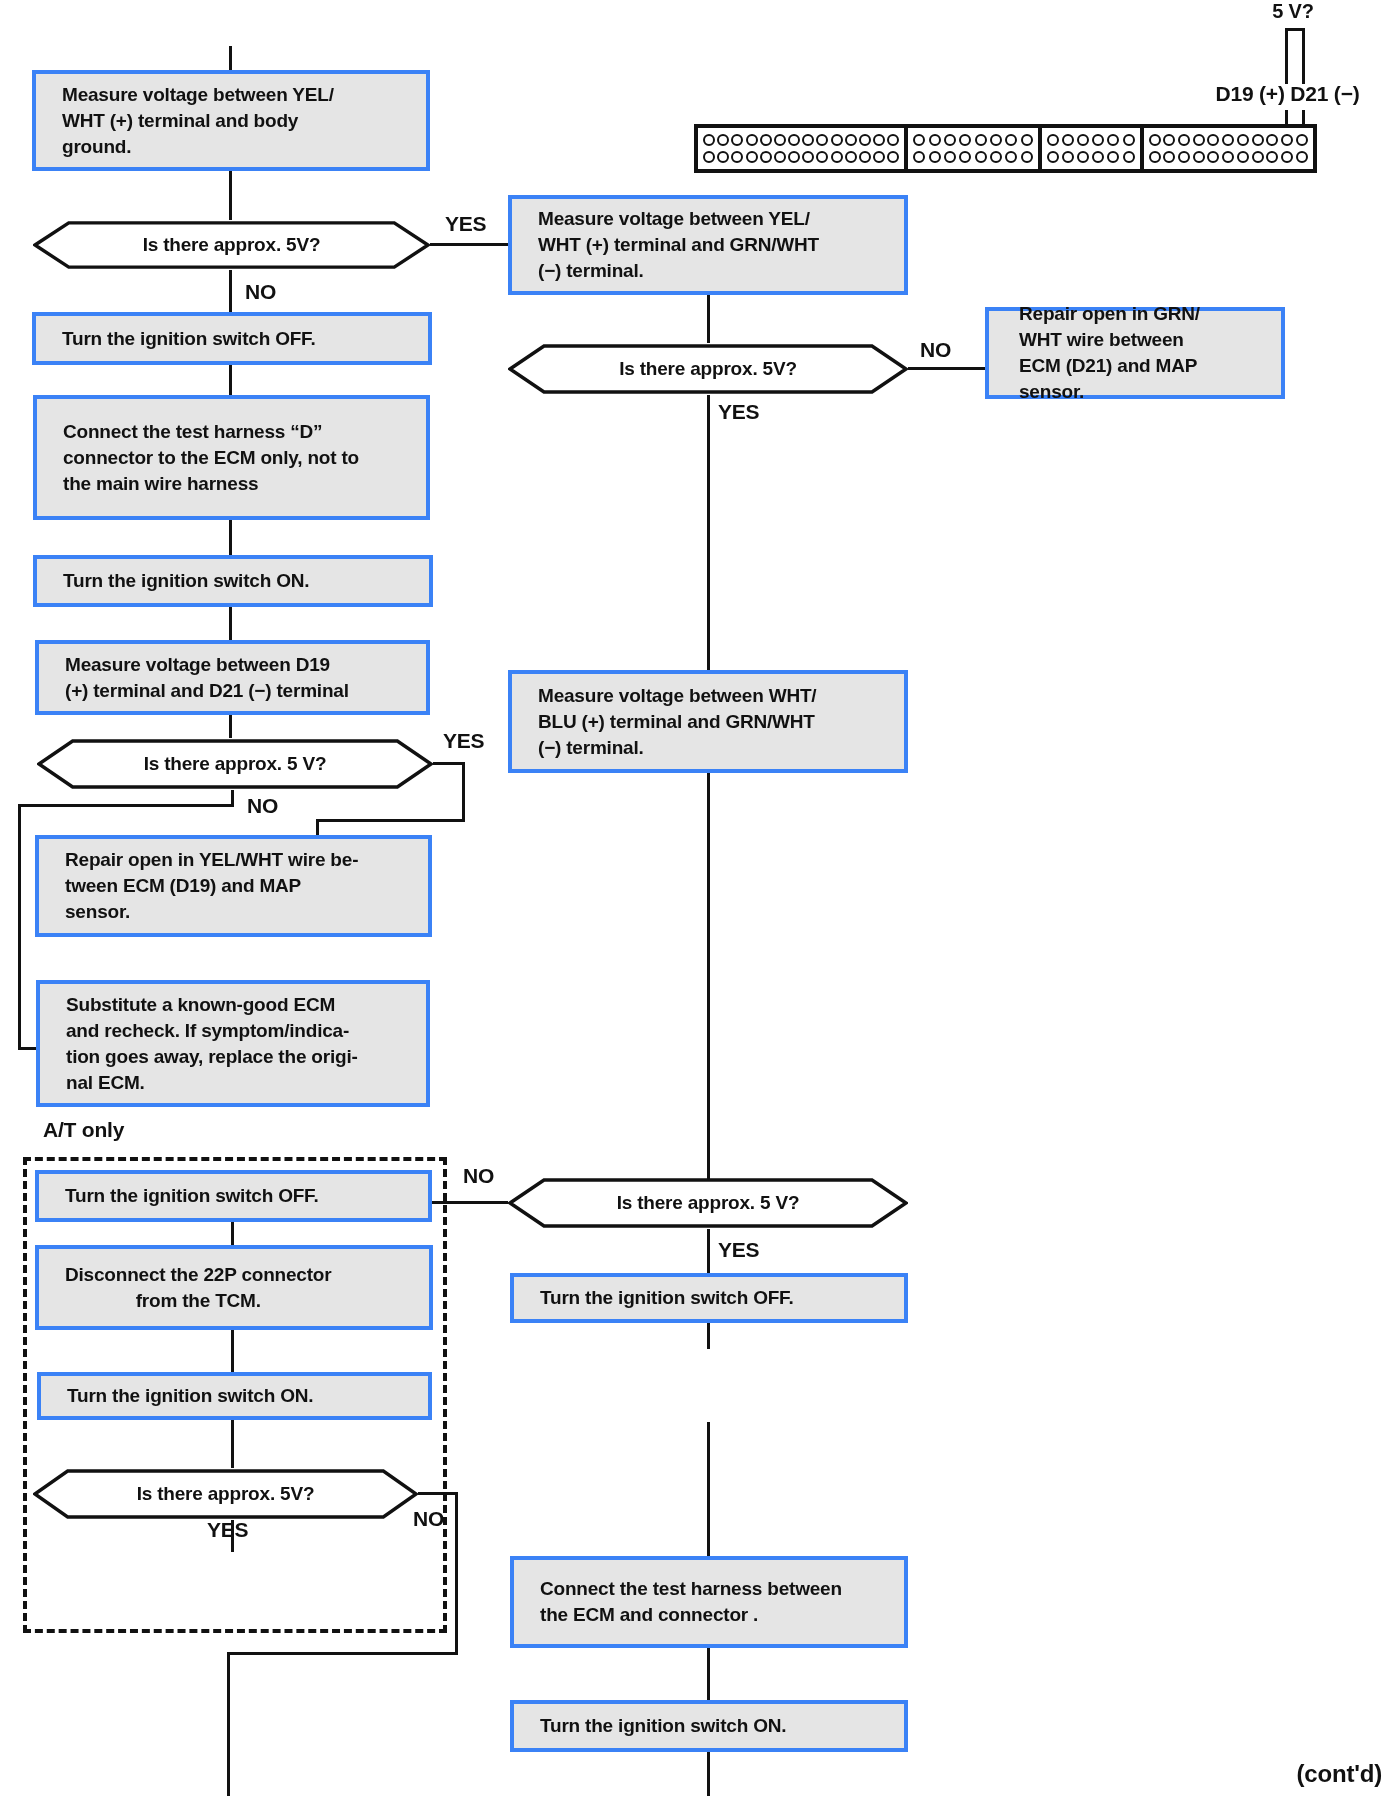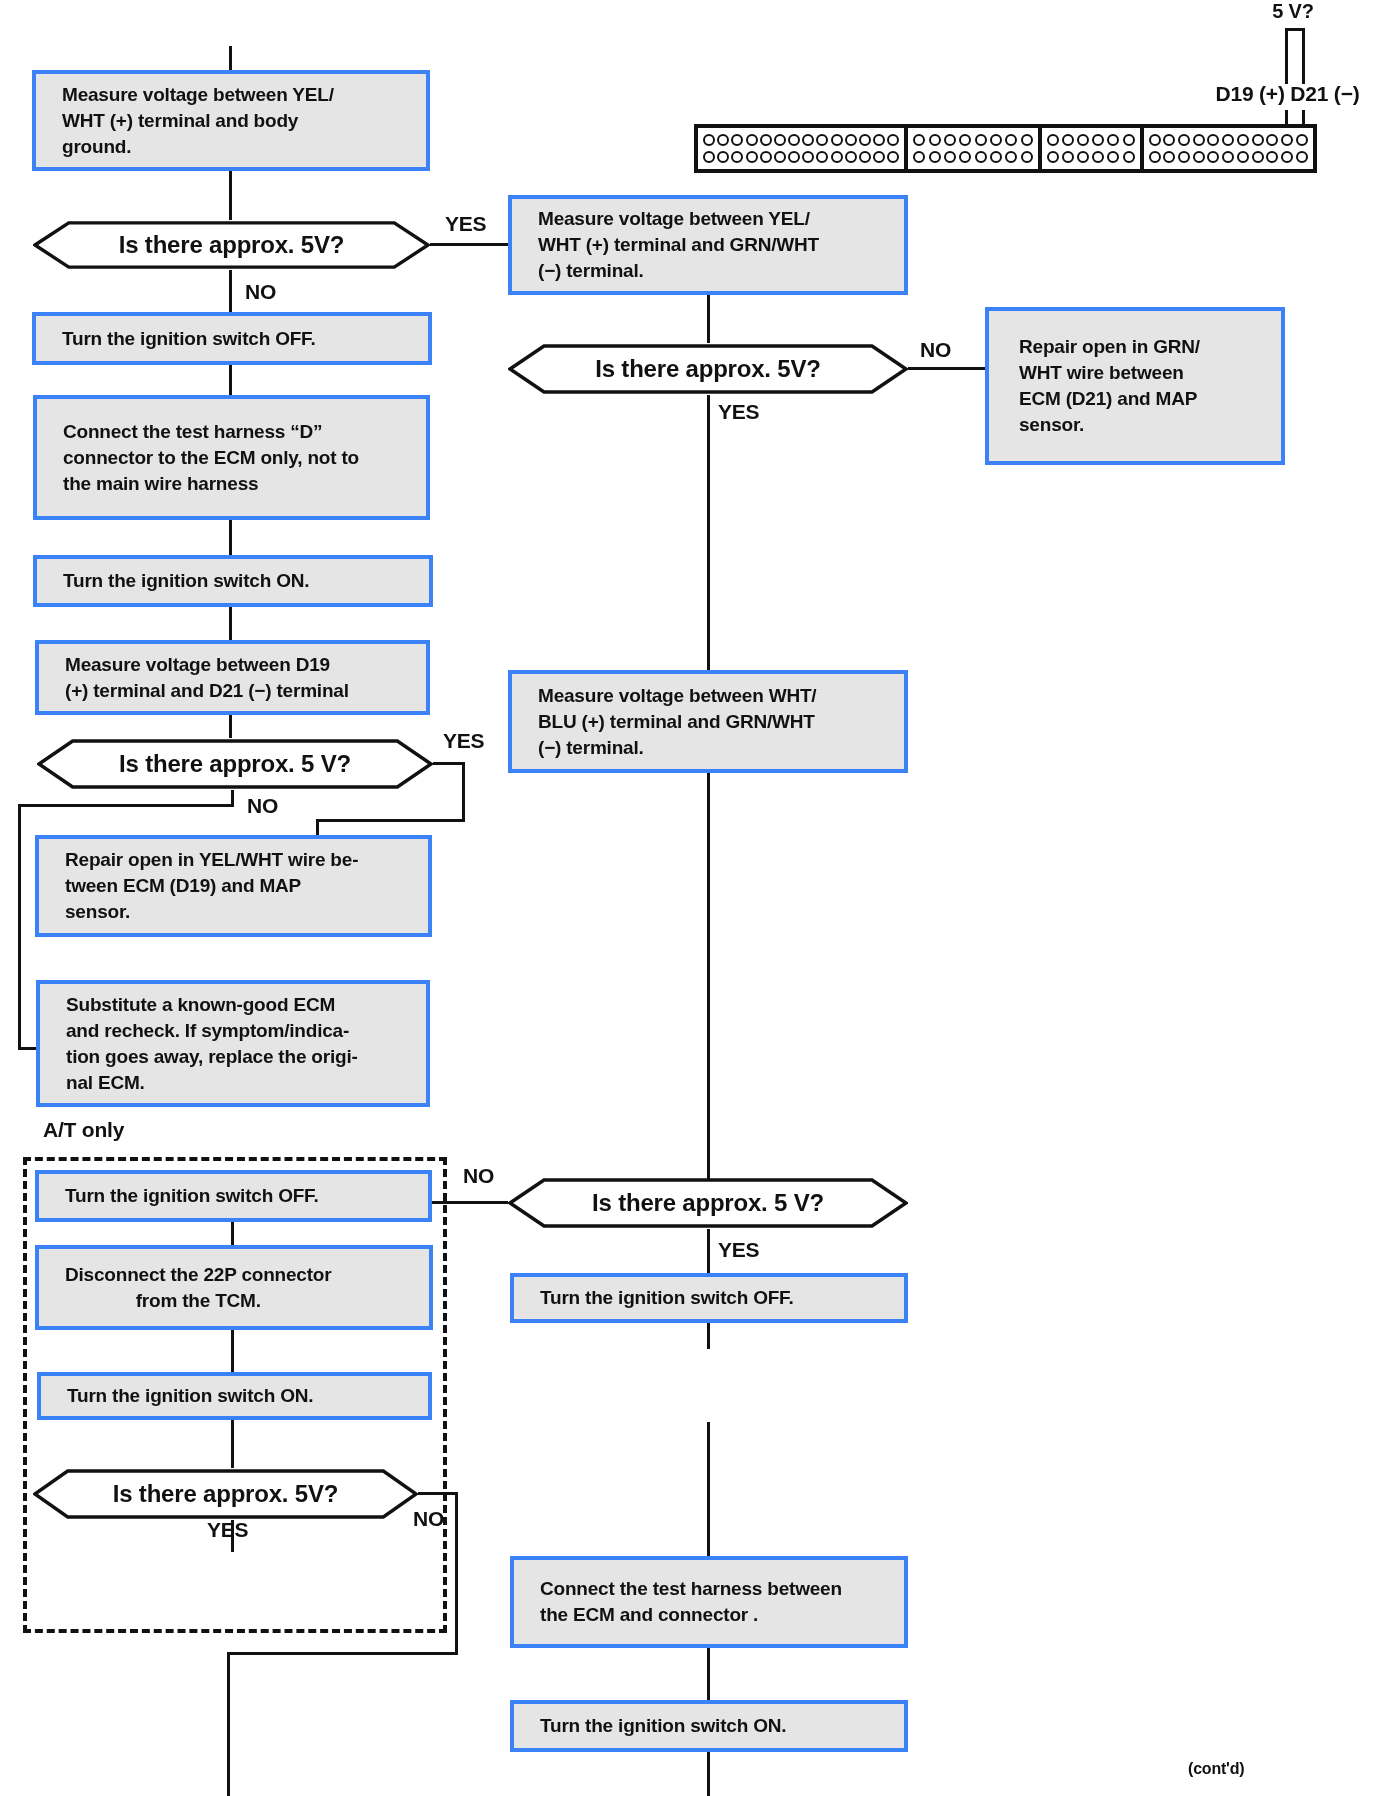--- a/index.html
+++ b/index.html
@@ -6,21 +6,21 @@
   #page{position:relative;width:1392px;height:1796px;background:#ffffff;
         font-family:"Liberation Sans",sans-serif;color:#111;overflow:hidden;}
   .box{position:absolute;border:4px solid #3b82f6;background:#e5e5e5;box-sizing:border-box;
        display:flex;align-items:center;}
   .btxt{font-weight:700;font-size:19px;line-height:26px;white-space:pre-line;
         padding:6px 18px 6px 26px;letter-spacing:-0.2px;}
   .hex{position:absolute;}
   .hex svg{position:absolute;left:0;top:0;width:100%;height:100%;}
   .hex .hlabel{position:absolute;left:0;top:0;width:100%;height:100%;
        display:flex;align-items:center;justify-content:center;
-       font-weight:700;font-size:24px;letter-spacing:-0.2px;}
+       font-weight:700;font-size:19px;letter-spacing:-0.2px;}
   .line{position:absolute;background:#111;}
   .lbl{position:absolute;font-weight:700;font-size:21px;letter-spacing:-0.2px;}
   .dashedbox{position:absolute;border:4px dashed #111;box-sizing:border-box;background:transparent;}
   #connector{position:absolute;left:694px;top:124px;width:623px;height:49px;display:flex;}
   .csec{border:4px solid #111;background:#fff;box-sizing:border-box;
         display:flex;flex-direction:column;justify-content:space-evenly;}
   .csec + .csec{margin-left:-4px;}
   .pin-row{display:flex;justify-content:space-between;align-items:center;padding:0 5px;}
   .pin{width:12px;height:12px;border:2.5px solid #111;border-radius:50%;
        box-sizing:border-box;background:#fff;flex:0 0 auto;}
@@ -276,21 +276,21 @@
 (−) terminal.</div>
   </div>
 
   <div class="hex" style="left:508px;top:343px;width:400px;height:52px;">
     <svg viewBox="0 0 400 52" preserveAspectRatio="none">
       <polygon points="2,26 36,3 364,3 398,26 364,49 36,49" fill="#fff" stroke="#111" stroke-width="3.5"></polygon>
     </svg>
     <div class="hlabel">Is there approx. 5V?</div>
   </div>
 
-  <div class="box" style="left:985px;top:307px;width:300px;height:158px;">
+  <div class="box" style="left:985px;top:307px;width:300px;height:92px;">
     <div class="btxt" style="padding-left:30px;">Repair open in GRN/
 WHT wire between
 ECM (D21) and MAP
 sensor.</div>
   </div>
 
   <div class="box" style="left:508px;top:670px;width:400px;height:103px;">
     <div class="btxt">Measure voltage between WHT/
 BLU (+) terminal and GRN/WHT
 (−) terminal.</div>
@@ -310,14 +310,14 @@
 
   <div class="box" style="left:510px;top:1556px;width:398px;height:92px;">
     <div class="btxt">Connect the test harness between
 the ECM and connector .</div>
   </div>
 
   <div class="box" style="left:510px;top:1700px;width:398px;height:52px;">
     <div class="btxt">Turn the ignition switch ON.</div>
   </div>
 
-  <div class="lbl" style="left:1188px;top:1760px;width:130px;text-align:left;font-size:16px;">(cont'd)</div>
+  <div class="lbl" style="left:1252px;top:1760px;width:130px;text-align:right;font-size:24px;">(cont'd)</div>
 </div>
 
 </body></html>

